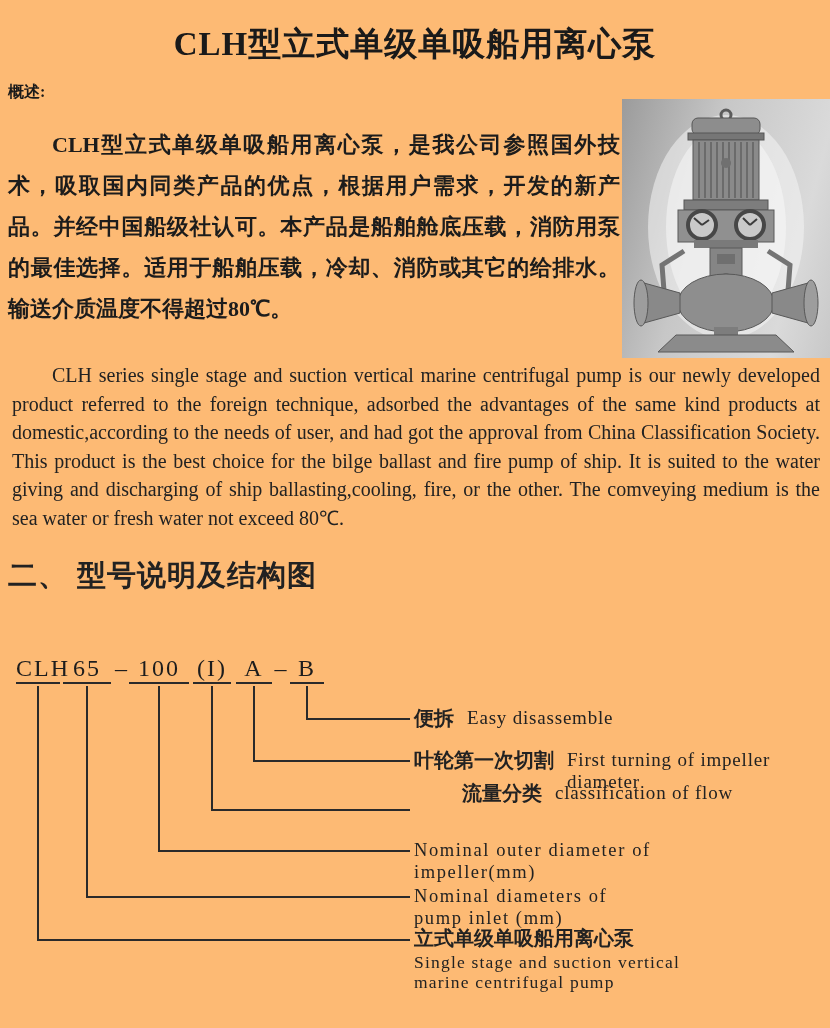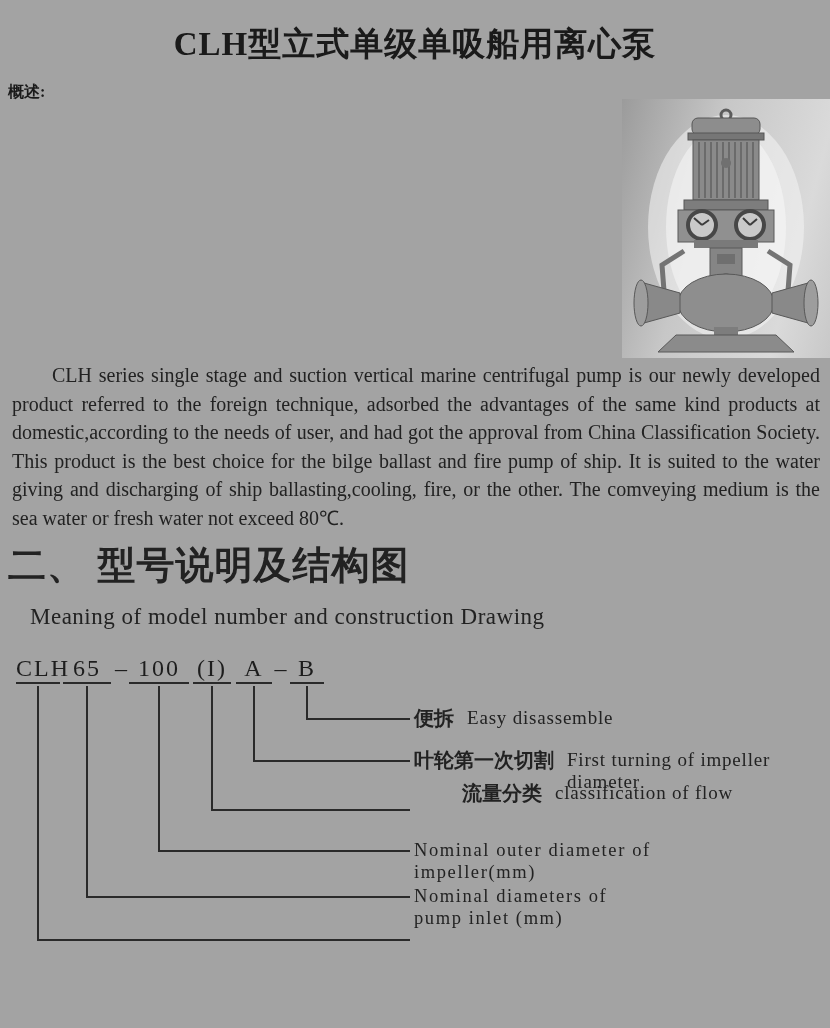--- a/index.html
+++ b/index.html
@@ -1,19 +1,19 @@
 <!DOCTYPE html>
 <html><head>
 <meta charset="utf-8">
 <style>
   * { margin:0; padding:0; box-sizing:border-box; }
   html,body { background:#ffffff; }
   .page {
     position:relative; width:830px; height:1028px;
-    background:#a3a3a3; overflow:hidden;
+    background:#fdba74; overflow:hidden;
     font-family:"Liberation Serif", serif;
     color:#1f1f1f;
     padding-left:22px;
   }
   .page-title {
     position:absolute; top:22px; left:0; width:830px;
     text-align:center; font-size:33px; font-weight:bold;
     letter-spacing:1px; color:#1a1a1a;
   }
   .overview-heading {
@@ -24,23 +24,23 @@
     position:absolute; top:124px; left:8px; width:612px;
     font-size:22px; line-height:41px; text-indent:44px;
     text-align:justify; color:#1c1c1c; font-weight:bold;
   }
   .overview-en {
     position:absolute; top:361px; left:12px; width:808px;
     font-size:20px; line-height:28.5px; text-indent:40px;
     text-align:justify; color:#222;
   }
   .section-heading {
-    position:absolute; top:540px; left:8px;
+    position:absolute; top:556px; left:8px;
     font-family:"Liberation Sans", sans-serif;
-    font-size:38px; font-weight:bold; letter-spacing:1px; color:#222;
+    font-size:29px; font-weight:bold; letter-spacing:1px; color:#222;
   }
   .section-sub {
     position:absolute; top:604px; left:30px;
     font-size:23px; color:#222; letter-spacing:0.5px;
   }
   
   .pump-figure {
     position:absolute; top:99px; left:622px; width:208px; height:259px;
     background:linear-gradient(105deg,#9b9b9b 0%,#c7c7c7 38%,#dadada 78%,#c8c8c8 100%);
   }
@@ -122,25 +122,25 @@
       <path d="M58,194 L22,184 L22,224 L58,214 Z" fill="#898989" stroke="#585858"></path>
       <ellipse cx="19" cy="204" rx="7" ry="23" fill="#9d9d9d" stroke="#585858"></ellipse>
       <path d="M150,194 L186,184 L186,224 L150,214 Z" fill="#898989" stroke="#585858"></path>
       <ellipse cx="189" cy="204" rx="7" ry="23" fill="#9d9d9d" stroke="#585858"></ellipse>
 
       <rect x="92" y="228" width="24" height="8" fill="#7d7d7d"></rect>
       <path d="M54,236 L154,236 L172,253 L36,253 Z" fill="#8b8b8b" stroke="#585858"></path>
     </svg>
   </div>
 
+  <div class="overview-cn">CLH型立式单级单吸船用离心泵，是我公司参照国外技术，吸取国内同类产品的优点，根据用户需求，开发的新产品。并经中国船级社认可。本产品是船舶舱底压载，消防用泵的最佳选择。适用于船舶压载，冷却、消防或其它的给排水。输送介质温度不得超过80℃。</div>
 
   <div class="overview-en">CLH series single stage and suction vertical marine centrifugal pump is our newly developed product referred to the foreign technique, adsorbed the advantages of the same kind products at domestic,according to the needs of user, and had got the approval from China Classification Society. This product is the best choice for the bilge ballast and fire pump of ship. It is suited to the water giving and discharging of ship ballasting,cooling, fire, or the other. The comveying medium is the sea water or fresh water not exceed 80℃.</div>
 
   <div class="section-heading">二、 型号说明及结构图</div>
-  <div class="section-sub">Meaning of model number and construction Drawing</div>
 
   <div class="diagram">
 
     <span class="code-seg u s0">CLH</span>
     <span class="code-seg u s1">65</span>
     <span class="code-seg s2">–</span>
     <span class="code-seg u s3">100</span>
     <span class="code-seg u s4">(I)</span>
     <span class="code-seg u s5">A</span>
     <span class="code-seg s6">–</span>
@@ -173,16 +173,20 @@
     </div>
 
     <div class="dlabel l4">
       <span class="en">Nominal outer diameter of impeller(mm)</span>
     </div>
 
     <div class="dlabel l5">
       <span class="en">Nominal diameters of pump inlet (mm)</span>
     </div>
 
+    <div class="dlabel l6">
+      <span class="cn">立式单级单吸船用离心泵</span>
+      <span class="en">Single stage and suction vertical marine centrifugal pump</span>
+    </div>
 
   </div>
 
 </div>
 
 </body></html>

